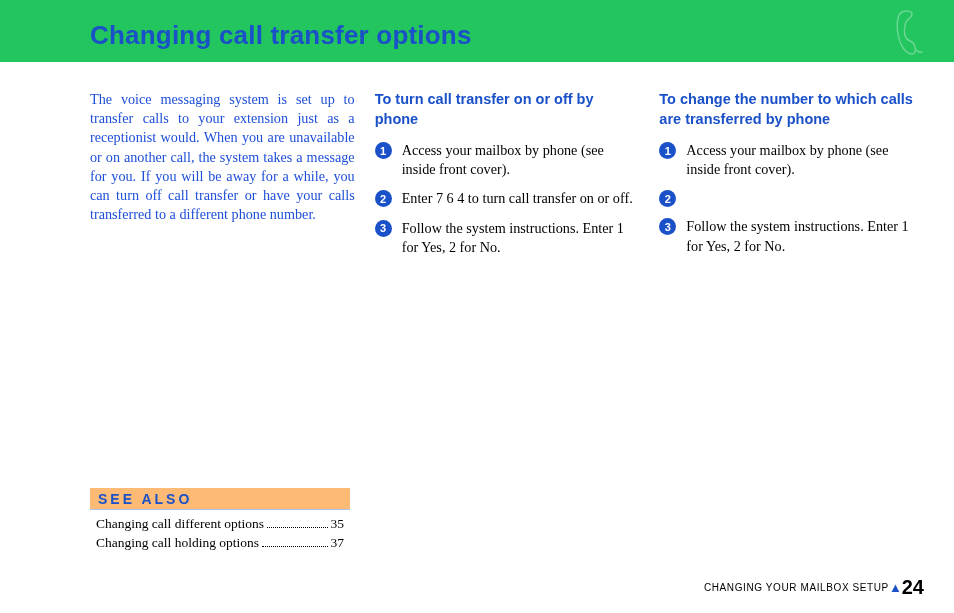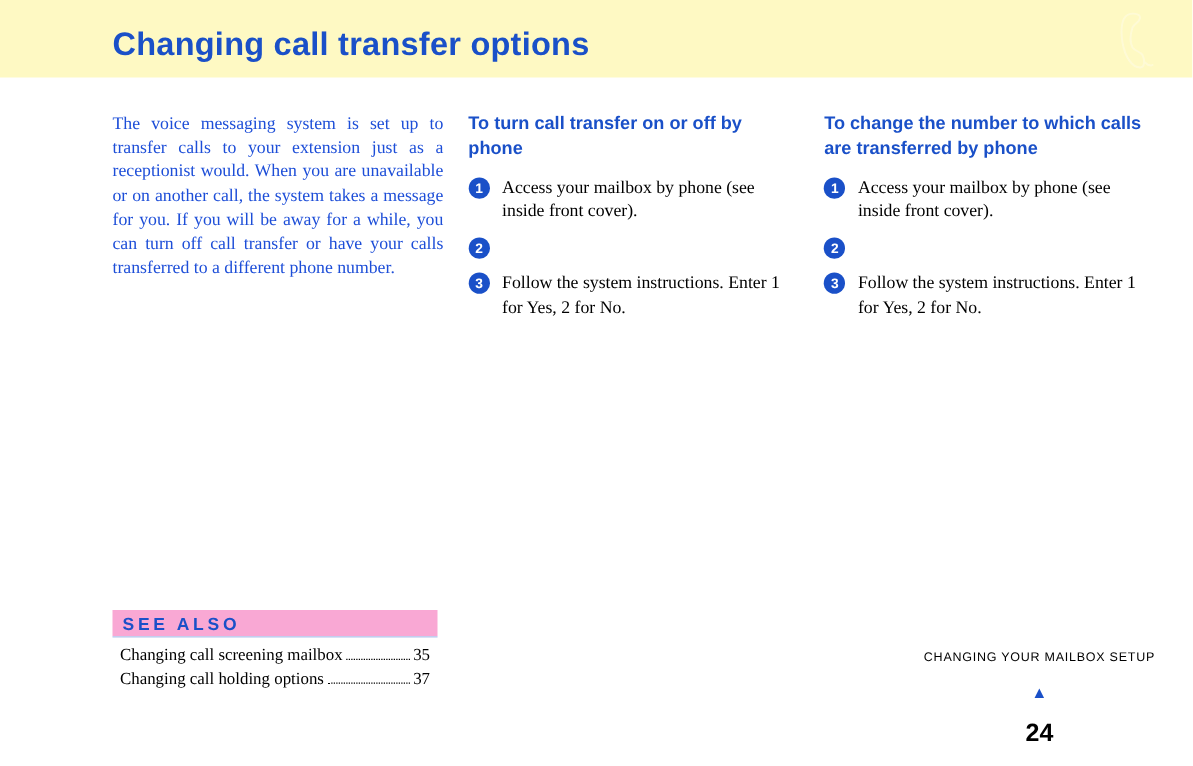--- a/index.html
+++ b/index.html
@@ -5,21 +5,21 @@
   * { box-sizing: border-box; margin: 0; padding: 0; }
   body {
     width: 954px;
     height: 613px;
     background: #fff;
     font-family: Georgia, 'Times New Roman', serif;
     position: relative;
     overflow: hidden;
   }
   .header-band {
-    background: #fef9c3;
+    background: #22c55e;
     width: 100%;
     height: 62px;
     position: relative;
     padding-left: 90px;
     padding-top: 20px;
   }
   .page-title {
     font-family: Arial, Helvetica, sans-serif;
     font-weight: bold;
     font-size: 26px;
@@ -81,21 +81,21 @@
     line-height: 1.35;
     color: #000;
   }
   .see-also-box {
     position: absolute;
     left: 90px;
     bottom: 58px;
     width: 260px;
   }
   .see-also-header {
-    background: #f9a8d4;
+    background: #fdba74;
     font-family: Arial, Helvetica, sans-serif;
     font-weight: bold;
     font-size: 14px;
     letter-spacing: 3px;
     color: #1a50c8;
     padding: 3px 8px 2px 8px;
   }
   .see-also-body {
     border-top: 1px solid #b0c3ec;
     padding: 4px 6px 2px 6px;
@@ -114,22 +114,21 @@
     margin: 0 3px 3px 3px;
     height: 0.9em;
   }
   .sa-page { flex: 0 0 auto; }
   .footer {
     position: absolute;
     right: 30px;
     bottom: 14px;
     display: flex;
     align-items: center;
-    gap: 14px;
-    flex-direction: column;
+    gap: 0;
   }
   .footer-section {
     font-family: Arial, Helvetica, sans-serif;
     font-size: 10px;
     letter-spacing: 0.6px;
     color: #000;
   }
   .footer-arrow { color: #1a50c8; font-size: 13px; }
   .footer-page {
     font-family: Arial, Helvetica, sans-serif;
@@ -159,20 +158,21 @@
 
   <div class="col">
     <div class="sub-heading">To turn call transfer on or off by phone</div>
     <ul class="step-list">
       <li class="step-item">
         <div class="badge">1</div>
         <div class="step-text">Access your mailbox by phone (see inside front cover).</div>
       </li>
       <li class="step-item">
         <div class="badge">2</div>
+        <div class="step-text">Enter 7 6 4 to turn call transfer on or off.</div>
       </li>
       <li class="step-item">
         <div class="badge">3</div>
         <div class="step-text">Follow the system instructions. Enter 1 for Yes, 2 for No.</div>
       </li>
     </ul>
   </div>
 
   <div class="col">
     <div class="sub-heading">To change the number to which calls are transferred by phone</div>
@@ -190,21 +190,21 @@
       </li>
     </ul>
   </div>
 
 </div>
 
 <div class="see-also-box">
   <div class="see-also-header">SEE ALSO</div>
   <div class="see-also-body">
     <div class="see-also-row">
-      <span class="sa-label">Changing call screening mailbox</span>
+      <span class="sa-label">Changing call different options</span>
       <span class="sa-dots"></span>
       <span class="sa-page">35</span>
     </div>
     <div class="see-also-row">
       <span class="sa-label">Changing call holding options</span>
       <span class="sa-dots"></span>
       <span class="sa-page">37</span>
     </div>
   </div>
 </div>

